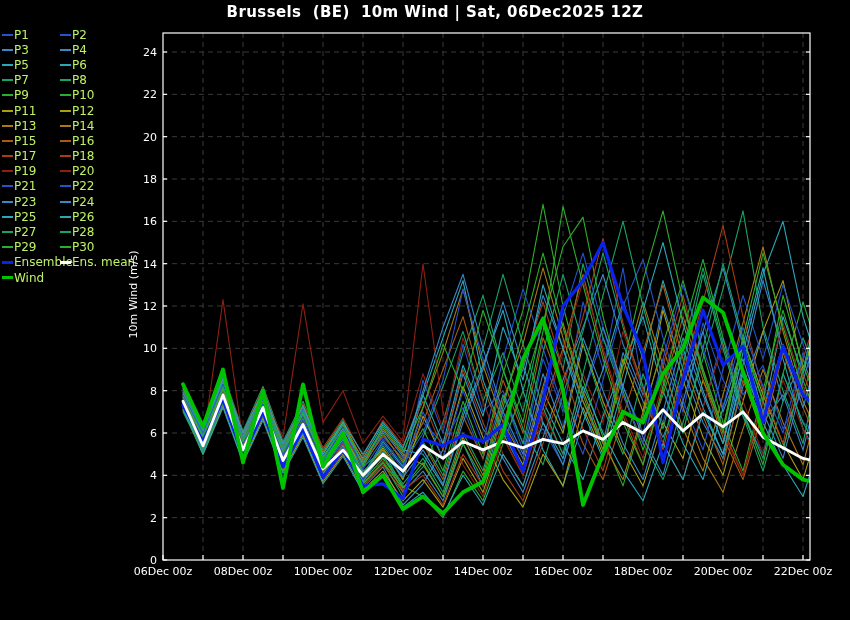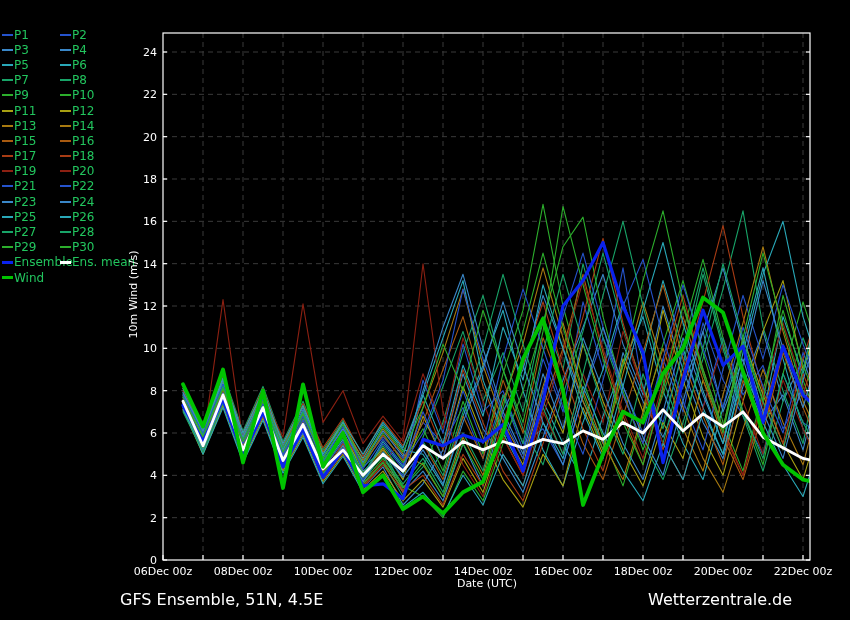--- a/index.html
+++ b/index.html
@@ -4,33 +4,34 @@
 <style>
   html,body{margin:0;padding:0;background:#000;}
   #screen{position:relative;width:850px;height:620px;background:#000;overflow:hidden;
           font-family:"DejaVu Sans","Liberation Sans",sans-serif;color:#fff;}
   #title{position:absolute;left:20px;top:3px;width:830px;text-align:center;
          font-size:15px;font-weight:bold;letter-spacing:.4px;white-space:pre;}
   #legend{position:absolute;left:2px;top:27px;display:grid;
           grid-template-columns:58px auto;grid-auto-rows:15.2px;}
   .lg-item{display:flex;align-items:center;height:15.2px;}
   .lg-swatch{display:inline-block;width:11px;height:2px;margin-right:1px;flex:0 0 11px;}
-  .lg-label{font-size:12px;line-height:12px;color:#22c55e;}
+  .lg-label{font-size:12px;line-height:12px;color:#bef264;}
   .lg-thick{height:3px;}
   #chart-svg{position:absolute;left:0;top:0;}
   #ylabel{position:absolute;left:33px;top:288px;width:200px;text-align:center;
           font-size:11px;transform:rotate(-90deg);}
   #xlabel{position:absolute;left:387px;top:577px;width:200px;text-align:center;font-size:11px;}
   #footer-left{position:absolute;left:120px;top:590px;font-size:16px;}
   #footer-right{position:absolute;left:648px;top:590px;font-size:16px;}
 </style>
 </head>
 <body>
 
 <div id="screen">
+  <div id="title">Brussels  (BE)  10m Wind | Sat, 06Dec2025 12Z</div>
 
   <div id="legend">
       <div class="lg-item">
         <span class="lg-swatch" style="background: rgb(37, 83, 204);"></span>
         <span class="lg-label">P1</span>
       </div>
       <div class="lg-item">
         <span class="lg-swatch" style="background: rgb(37, 83, 204);"></span>
         <span class="lg-label">P2</span>
       </div>
@@ -297,16 +298,13 @@
         <text x="403" y="575" text-anchor="middle">12Dec 00z</text>
         <text x="483" y="575" text-anchor="middle">14Dec 00z</text>
         <text x="563" y="575" text-anchor="middle">16Dec 00z</text>
         <text x="643" y="575" text-anchor="middle">18Dec 00z</text>
         <text x="723" y="575" text-anchor="middle">20Dec 00z</text>
         <text x="803" y="575" text-anchor="middle">22Dec 00z</text>
       </g>
     </svg>
 
   <div id="ylabel">10m Wind (m/s)</div>
-  <div id="xlabel">Date (UTC)</div>
-  <div id="footer-left">GFS Ensemble, 51N, 4.5E</div>
-  <div id="footer-right">Wetterzentrale.de</div>
 </div>
 
 </body></html>

